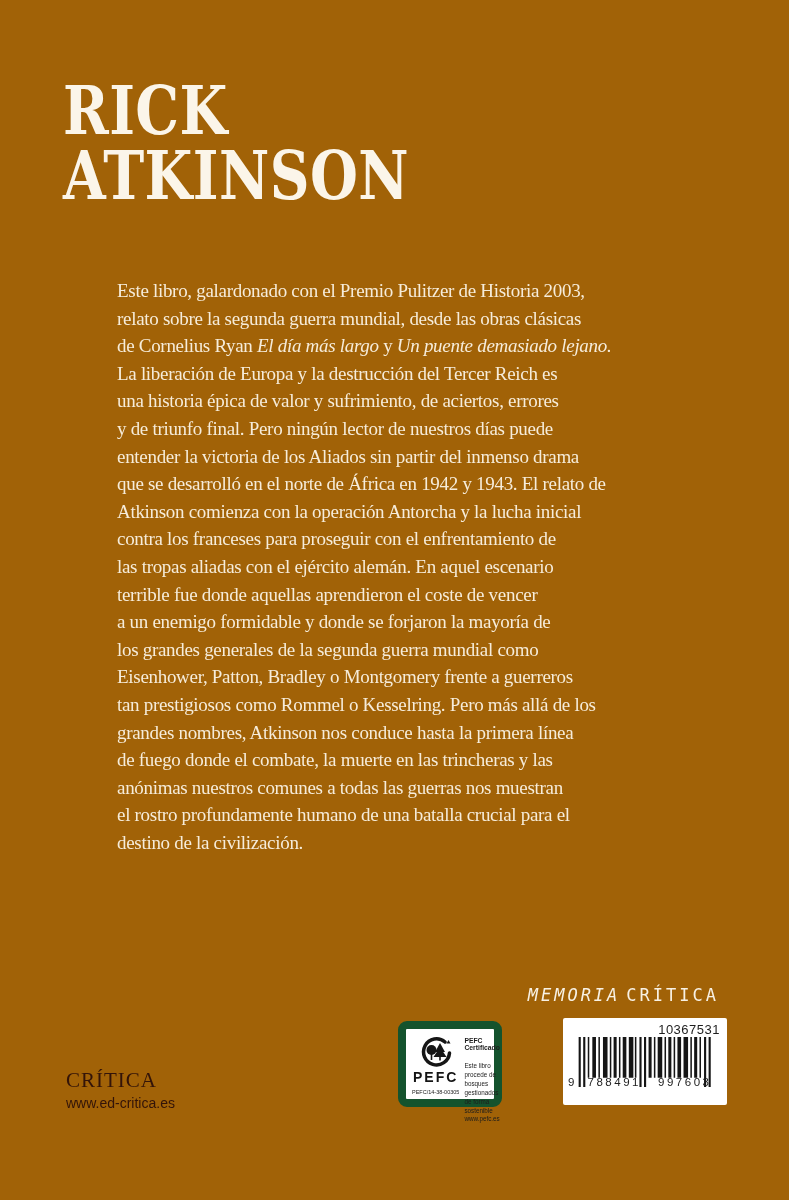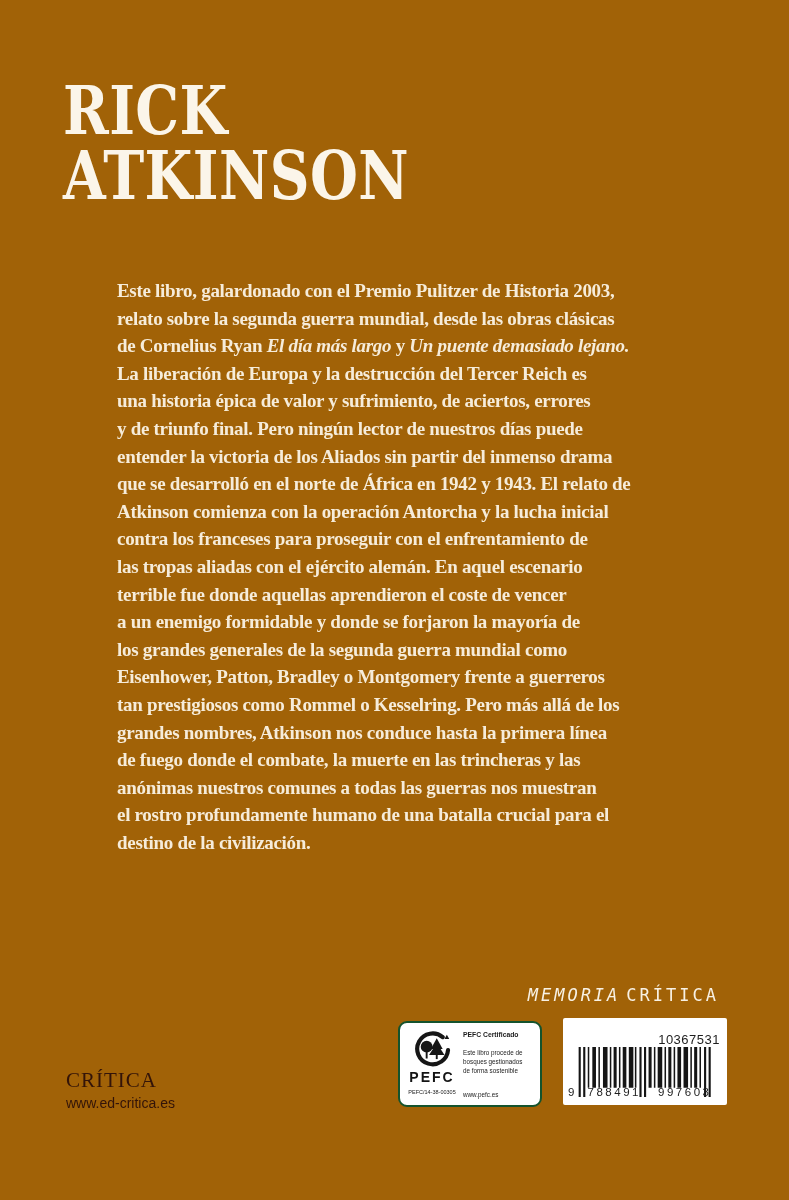--- a/index.html
+++ b/index.html
@@ -31,21 +31,20 @@
   
   .synopsis {
     position: absolute;
     left: 117px;
     top: 277px;
     font-family: "Liberation Serif", serif;
     font-size: 19px;
     line-height: 27.6px;
     letter-spacing: -0.3px;
     color: #F6ECDA;
-    font-weight: bold;
   }
   .synopsis .line { white-space: nowrap; }
   .synopsis .it { font-style: italic; }
 
   
   .memoria {
     position: absolute;
     top: 985px;
     right: 70px;
     font-family: "DejaVu Sans Mono", monospace;
@@ -56,24 +55,24 @@
     padding-left: 24px;
   }
   .memoria .m-italic { font-style: italic; }
   .memoria .m-regular { margin-left: 6px; }
 
   
   .pefc-box {
     position: absolute;
     left: 398px;
     top: 1021px;
-    width: 144px;
+    width: 104px;
     height: 86px;
     background: #FFFFFF;
-    border: 2px solid #14532d;
+    border: 8px solid #14532d;
     border-radius: 9px;
     box-sizing: border-box;
     display: flex;
     padding: 5px 6px 4px 6px;
     font-family: "Liberation Sans", sans-serif;
     color: #1c1c1c;
   }
   .pefc-left {
     width: 52px;
     display: flex;
@@ -107,21 +106,21 @@
   
   .barcode-box {
     position: absolute;
     left: 563px;
     top: 1018px;
     width: 164px;
     height: 87px;
     background: #FFFFFF;
     border-radius: 2px;
     box-sizing: border-box;
-    padding: 14px 7px 3px 5px;
+    padding: 4px 7px 3px 5px;
     font-family: "Liberation Sans", sans-serif;
     color: #1d1d1d;
     display: flex;
     flex-direction: column;
   }
   .barcode-number {
     text-align: right;
     font-size: 13px;
     line-height: 15px;
     letter-spacing: 0.5px;

